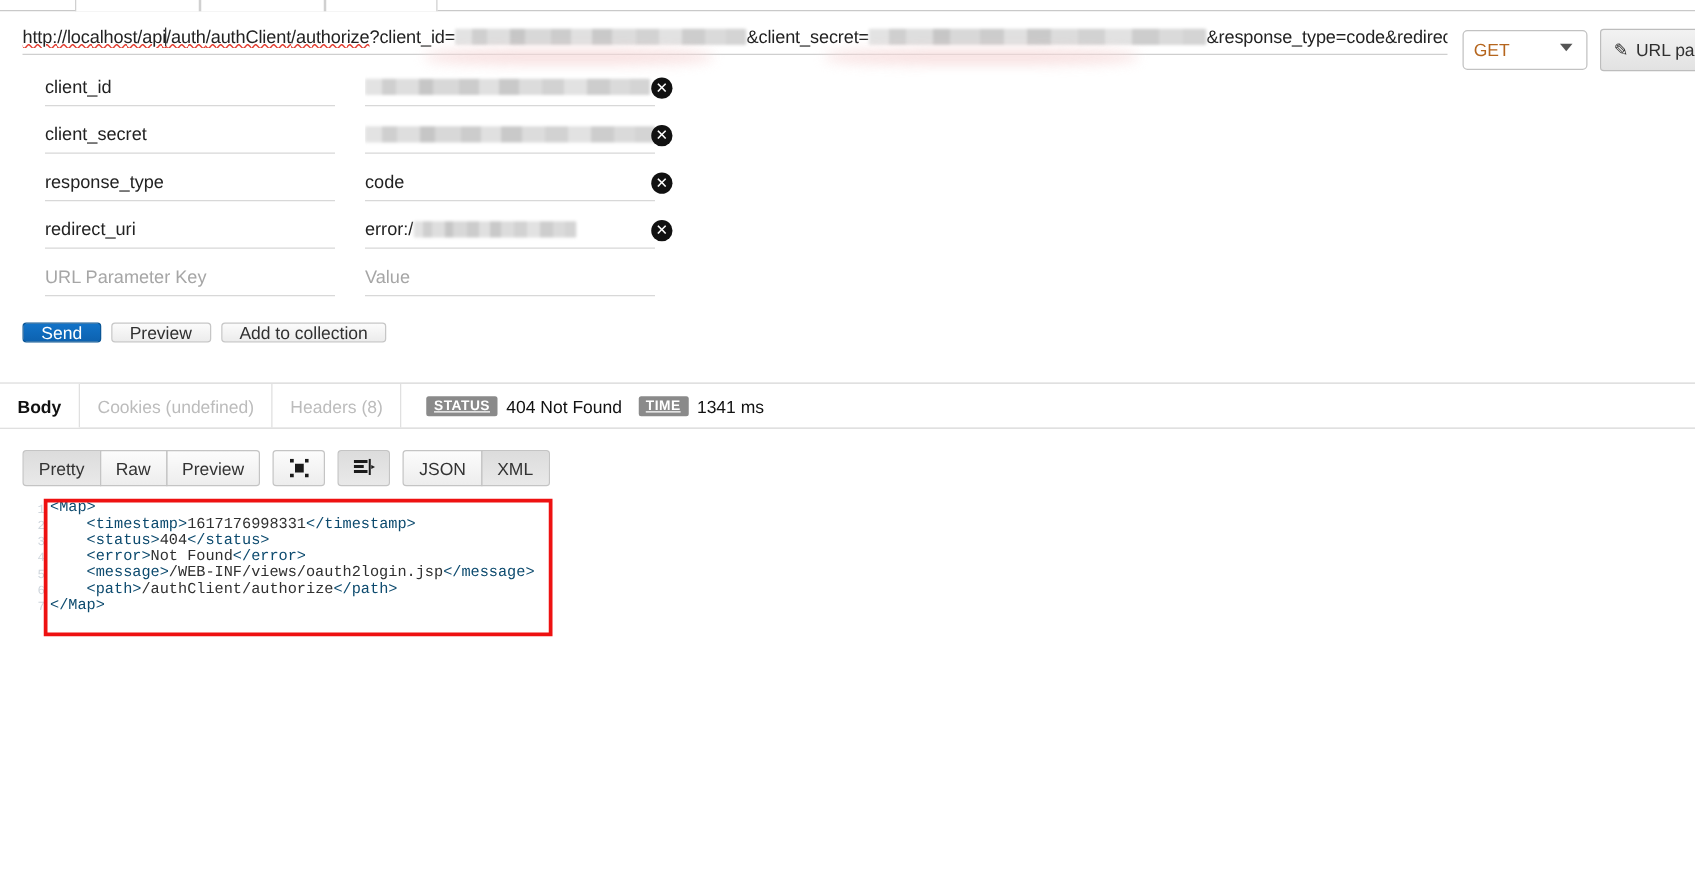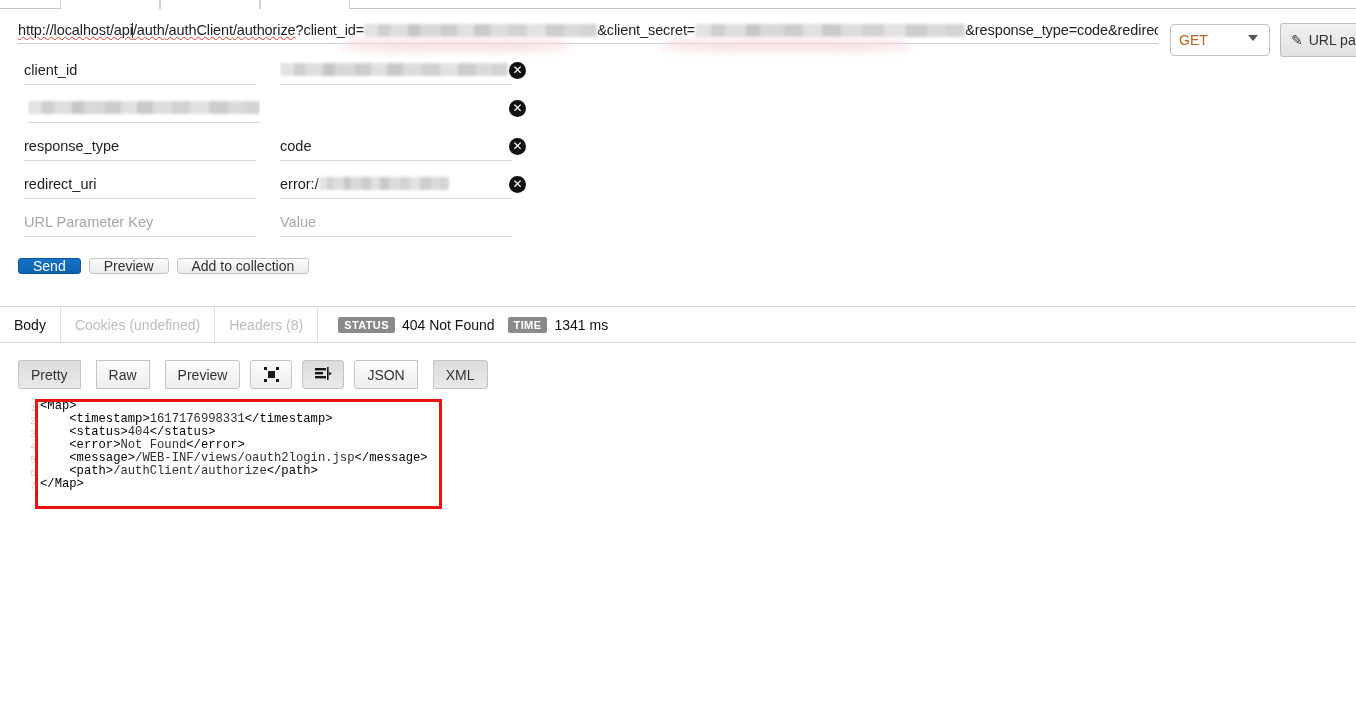--- a/index.html
+++ b/index.html
@@ -97,21 +97,21 @@
     width: 110px; height: 34px;
     background: linear-gradient(#f2f2f2, #e2e2e2);
     border: 1px solid #bdbdbd; border-radius: 3px;
     font-size: 14px; color: #303030;
     display: flex; align-items: center; gap: 6px;
     padding-left: 10px; white-space: nowrap; overflow: hidden;
   }
   .pencil-ico { font-size: 14px; }
 
   
-  .params { position: absolute; top: 55px; left: 4px; width: 560px; }
+  .params { position: absolute; top: 55px; left: 16px; width: 560px; }
   .prow {
     position: relative; height: 38px;
     display: flex; align-items: flex-start;
   }
   .pkey, .pval {
     position: relative; height: 30px;
     border-bottom: 1px solid #d8d8d8;
     display: flex; align-items: center;
     font-size: 14.5px; color: #222;
     overflow: hidden;
@@ -150,34 +150,35 @@
     border-top: 1px solid #d6d6d6;
     border-bottom: 1px solid #d6d6d6;
     background: #fff;
     display: flex; align-items: stretch;
   }
   .rtab {
     display: flex; align-items: center; justify-content: center;
     padding: 0 14px; font-size: 14px;
     border-right: 1px solid #e0e0e0;
   }
-  .rtab.active { color: #111; font-weight: normal; background: #fff; }
+  .rtab.active { color: #111; font-weight: bold; background: #fff; }
   .rtab.dim { color: #bcbcbc; }
   .meta { display: flex; align-items: center; gap: 7px; margin-left: 20px; }
   .chip {
     background: #8a8a8a; color: #fff;
     font-size: 11px; font-weight: bold;
     padding: 2px 6px; border-radius: 2px;
     letter-spacing: .4px;
+    text-decoration: underline;
   }
   .metaval { font-size: 14px; color: #111; margin-right: 6px; }
 
   
   .vtoolbar { position: absolute; top: 360px; left: 18px; display: flex; gap: 10px; }
-  .grp { display: flex; gap: 16px; }
+  .grp { display: flex; }
   .gbtn {
     height: 29px; padding: 0 12px;
     background: linear-gradient(#fcfcfc, #ededed);
     border: 1px solid #c4c4c4;
     font-size: 14px; color: #333;
     display: flex; align-items: center; justify-content: center;
     margin-left: -1px;
   }
   .grp .gbtn:first-child { margin-left: 0; border-radius: 3px 0 0 3px; }
   .grp .gbtn:last-child { border-radius: 0 3px 3px 0; }
@@ -193,21 +194,21 @@
     font-family: "Liberation Mono", monospace;
     font-size: 10px; color: #cfd6dd; line-height: 13px;
   }
   .gutline { border-bottom: 0; }
   .codebody {
     position: absolute; left: 22px; top: 2px;
     font-family: "Liberation Mono", monospace;
     font-size: 12.2px; line-height: 13px;
     white-space: pre;
   }
-  .tag { color: #000000; }
+  .tag { color: #0c4a6e; }
   .txt { color: #303030; }
   .redbox {
     position: absolute; left: 35px; top: 399px;
     width: 407px; height: 110px;
     border: 3px solid #ee1111;
     pointer-events: none;
   }
 </style>
 </head>
 <body>
@@ -238,20 +239,23 @@
     <div class="prow">
       <div class="pkey">
         <span>client_id</span>
       </div>
       <div class="pval">
         <span class="redact" style="width: 228px; height: 13px;"></span>
       </div>
       <div class="clearbtn">✕</div>
     </div>
     <div class="prow">
+      <div class="pkey">
+        <span>client_secret</span>
+      </div>
       <div class="pval">
         <span class="redact" style="width: 242px; height: 13px;"></span>
       </div>
       <div class="clearbtn">✕</div>
     </div>
     <div class="prow">
       <div class="pkey">
         <span>response_type</span>
       </div>
       <div class="pval">

